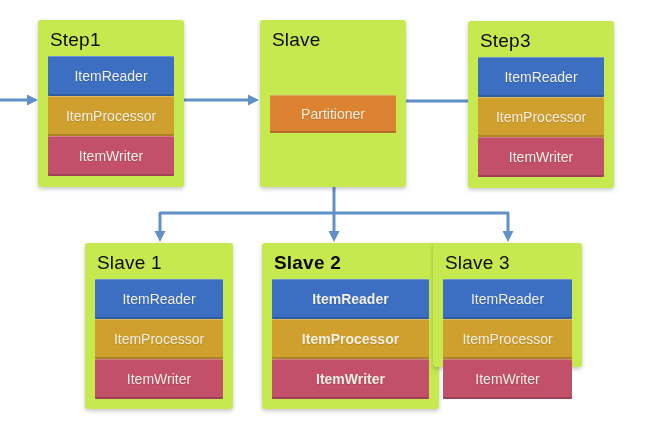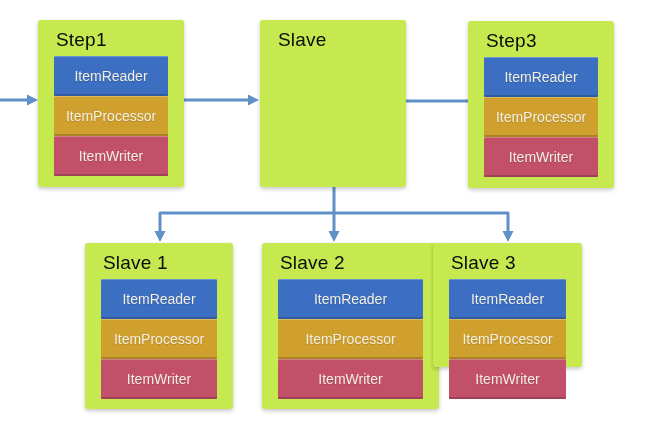--- a/index.html
+++ b/index.html
@@ -13,28 +13,28 @@
     width: 650px;
     height: 430px;
     background: var(--canvas-bg, #ffffff);
     overflow: hidden;
   }
   .node {
     position: absolute;
     background: var(--group-green, #c6e950);
     border-radius: 3px;
     box-shadow: 0 2px 4px rgba(0,0,0,0.22);
-    padding: 4px 16px;
+    padding: 4px 10px;
     box-sizing: border-box;
   }
   .node-step1  { left: 38px;  top: 20px;  width: 146px; height: 167px; }
   .node-master { left: 260px; top: 20px;  width: 146px; height: 167px; }
   .node-step3  { left: 468px; top: 21px;  width: 146px; height: 167px; }
   .node-slave1 { left: 85px;  top: 243px; width: 148px; height: 166px; }
-  .node-slave2 { left: 262px; top: 243px; width: 177px; height: 166px; }
+  .node-slave2 { left: 262px; top: 243px; width: 177px; height: 166px; font-weight: bold; }
   .node-slave3 { left: 433px; top: 243px; width: 149px; height: 124px; }
   .node-title {
     font-size: 19px;
     line-height: 26px;
     color: var(--title-text, #0c0c0c);
     margin: 3px 0 3px 2px;
     letter-spacing: 0.2px;
     white-space: nowrap;
   }
   .component {
@@ -95,20 +95,21 @@
 
   <div class="node node-step1">
     <div class="node-title">Step1</div>
     <div class="component reader">ItemReader</div>
     <div class="component processor">ItemProcessor</div>
     <div class="component writer">ItemWriter</div>
   </div>
 
   <div class="node node-master">
     <div class="node-title">Slave</div>
+    <div class="component partitioner">Partitioner</div>
   </div>
 
   <div class="node node-step3">
     <div class="node-title">Step3</div>
     <div class="component reader">ItemReader</div>
     <div class="component processor">ItemProcessor</div>
     <div class="component writer">ItemWriter</div>
   </div>
 
   <div class="node node-slave1">

